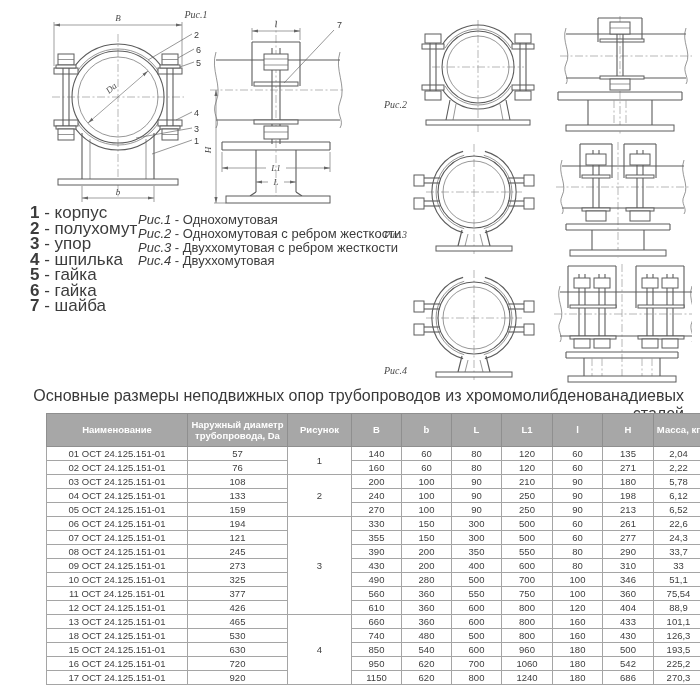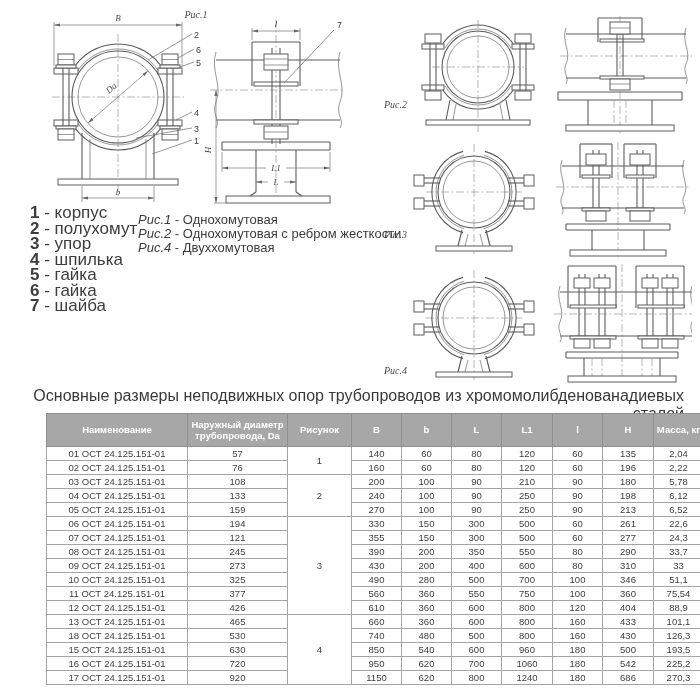--- a/index.html
+++ b/index.html
@@ -380,20 +380,21 @@
       <div><b>3</b> - упор</div>
       <div><b>4</b> - шпилька</div>
       <div><b>5</b> - гайка</div>
       <div><b>6</b> - гайка</div>
       <div><b>7</b> - шайба</div>
     </div>
 
   <div id="captions">
       <div><i>Рис.1</i> - Однохомутовая</div>
       <div><i>Рис.2</i> - Однохомутовая с ребром жесткости</div>
+      <div><i>Рис.3</i> - Двуххомутовая с ребром жесткости</div>
       <div><i>Рис.4</i> - Двуххомутовая</div>
     </div>
 
   <div id="tbl-title">Основные размеры неподвижных опор трубопроводов из хромомолибденованадиевых сталей</div>
 
   <div id="tbl-wrap">
     <table>
       <colgroup>
         <col style="width:141px">
           <col style="width:100px">
@@ -434,21 +435,21 @@
             <td>2,04</td>
           </tr>
           <tr>
             <td>02 ОСТ 24.125.151-01</td>
             <td>76</td>
             <td>160</td>
             <td>60</td>
             <td>80</td>
             <td>120</td>
             <td>60</td>
-            <td>196</td>
+            <td>271</td>
             <td>2,22</td>
           </tr>
           <tr class="group-start">
             <td>03 ОСТ 24.125.151-01</td>
             <td>108</td>
             <td rowspan="3">2</td>
             <td>200</td>
             <td>100</td>
             <td>90</td>
             <td>210</td>

